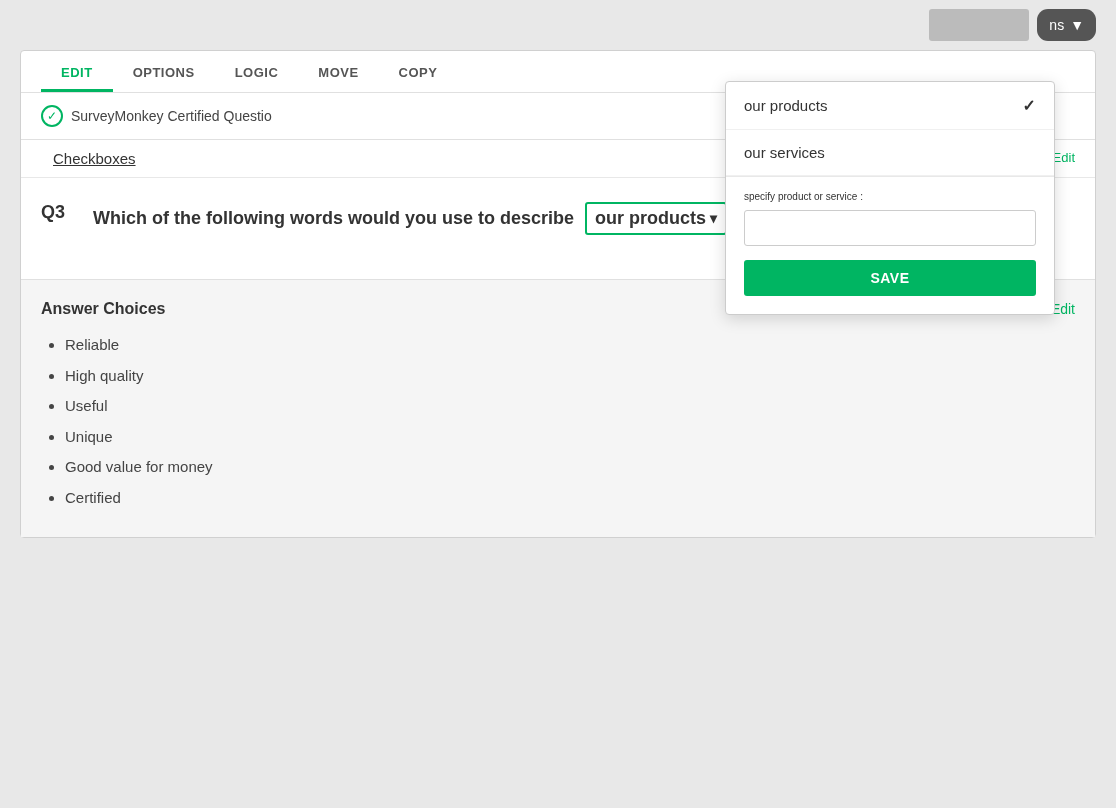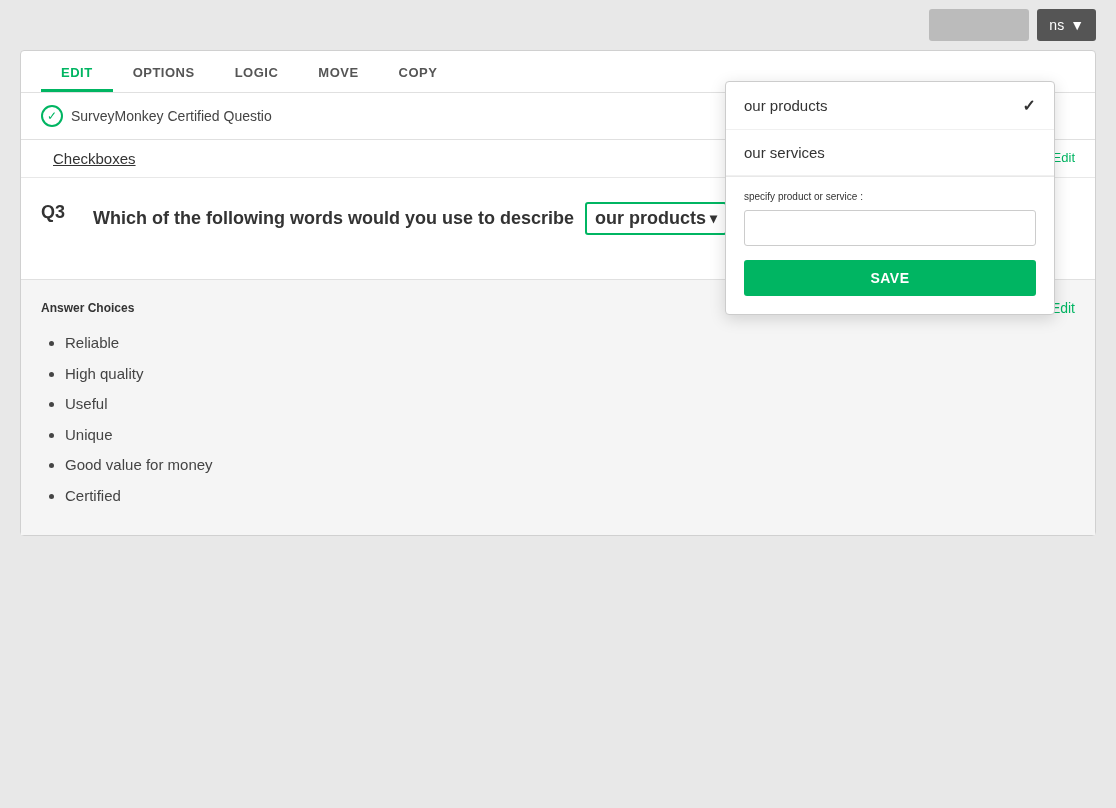--- a/index.html
+++ b/index.html
@@ -19,21 +19,21 @@
       display: flex;
       align-items: center;
       justify-content: flex-end;
       padding-right: 20px;
       gap: 8px;
     }
     .top-bar-dropdown {
       background: #555;
       color: #fff;
       border: none;
-      border-radius: 3px;
+      border-radius: 11px;
       height: 32px;
       padding: 16px 12px;
       display: flex;
       align-items: center;
       gap: 6px;
       font-size: 14px;
       cursor: pointer;
     }
 
     
@@ -160,21 +160,21 @@
       padding: 20px 20px;
       background: #f5f5f5;
     }
     .answer-header {
       display: flex;
       justify-content: space-between;
       align-items: center;
       margin-bottom: 16px;
     }
     .answer-header-title {
-      font-size: 12px;
+      font-size: 16px;
       font-weight: 700;
       color: #333;
     }
     .edit-link {
       font-size: 14px;
       color: #00b562;
       cursor: pointer;
       font-weight: 500;
     }
     .answer-list {

